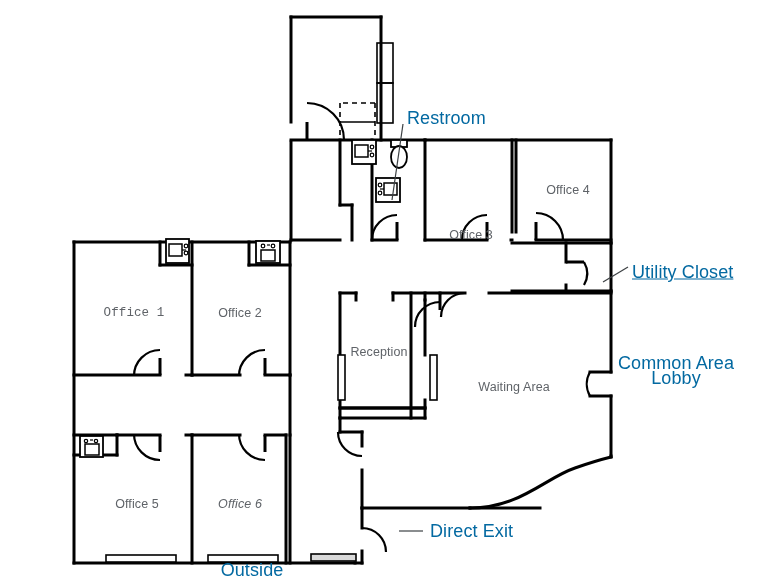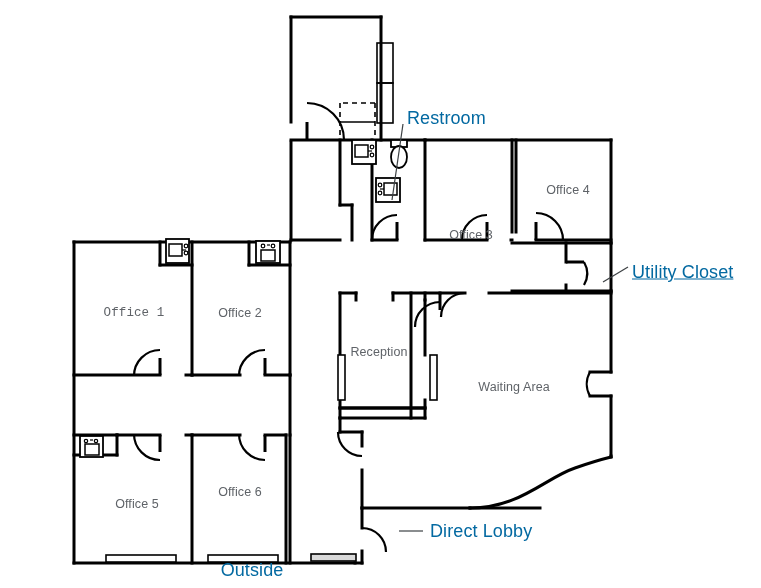--- a/index.html
+++ b/index.html
@@ -273,22 +273,24 @@
       <path d="M 603 282 L 628 267"></path>
       <path d="M 399 531 L 423 531"></path>
     </g>
   </svg>
 
   <div class="room-label lbl-center" style="left:134px; top:313px;font-family:Liberation Mono, monospace;">Office 1</div>
   <div class="room-label lbl-center" style="left:240px; top:313px;">Office 2</div>
   <div class="room-label lbl-center" style="left:471px; top:190px;margin-top:45px;">Office 3</div>
   <div class="room-label lbl-center" style="left:568px; top:190px;">Office 4</div>
   <div class="room-label lbl-center" style="left:137px; top:504px;">Office 5</div>
-  <div class="room-label lbl-center" style="left:240px; top:492px;">Office 6</div>
+  <div class="room-label lbl-center" style="left:240px; top:504px;font-style:italic;">Office 6</div>
   <div class="room-label lbl-center" style="left:379px; top:352px;">Reception</div>
   <div class="room-label lbl-center" style="left:514px; top:387px;">Waiting Area</div>
 
   <div class="callout-label lbl-left" style="left:407px; top:118px;">Restroom</div>
   <div class="callout-label lbl-left" style="left:632px; top:272px;text-decoration:underline;">Utility Closet</div>
-  <div class="callout-label lbl-left" style="left:430px; top:531px;">Direct Lobby</div>
+  <div class="callout-label lbl-center" style="left:676px; top:371px; text-align:center;">Common Area
+Lobby</div>
+  <div class="callout-label lbl-left" style="left:430px; top:531px;">Direct Exit</div>
   <div class="callout-label lbl-center" style="left:252px; top:570px;">Outside</div>
 
 </div>
 
 </body></html>

